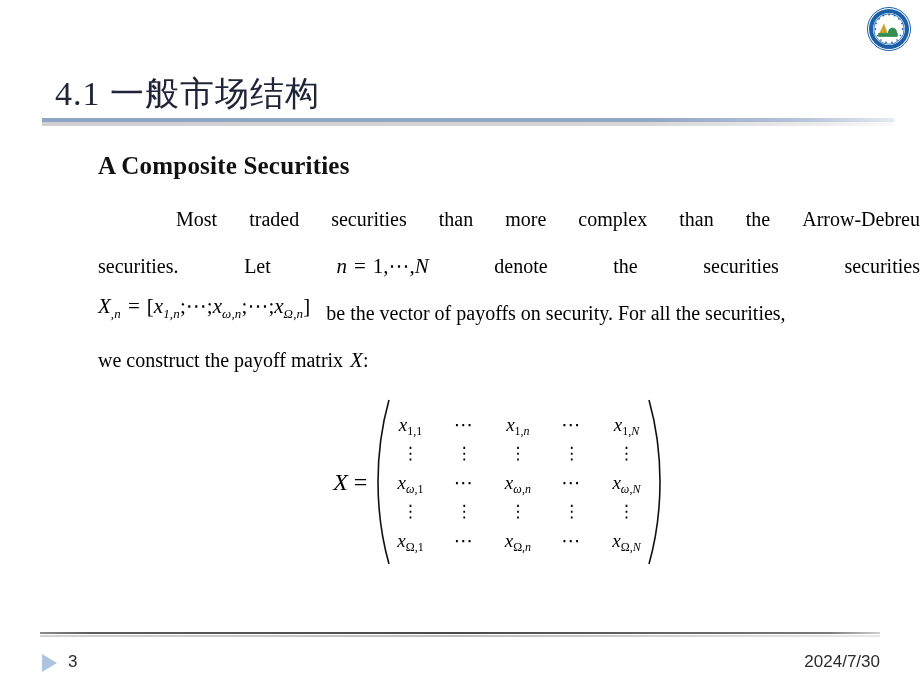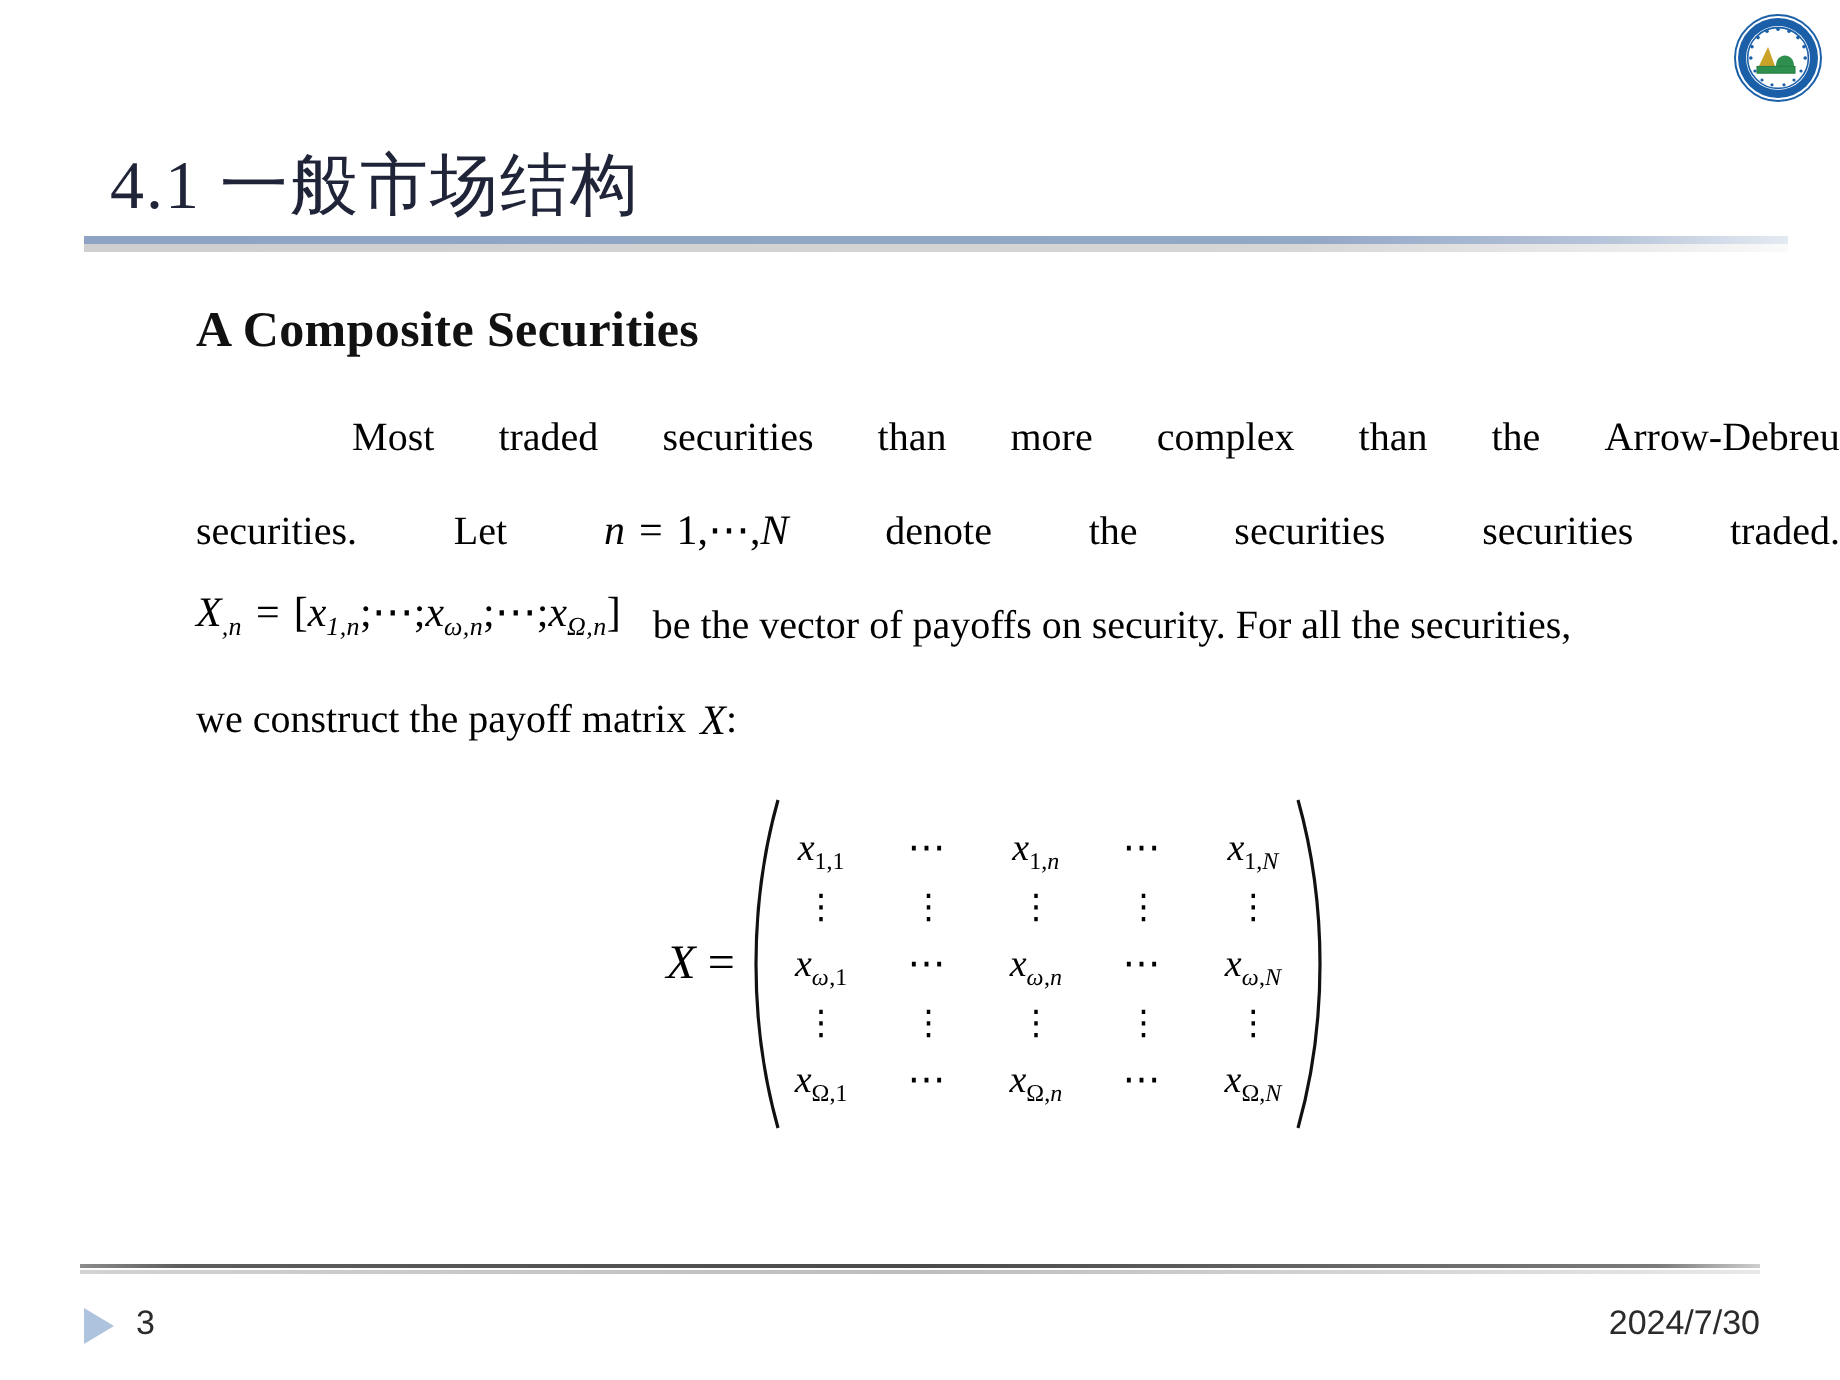--- a/index.html
+++ b/index.html
@@ -281,21 +281,20 @@
     <div class="line justify">
       <span>securities.</span>
       <span>Let</span>
       <span class="math-inline">
         <span class="mi">n</span><span class="mspace"></span><span class="mo">=</span><span class="mspace"></span><span class="mn">1</span><span class="mn">,⋯,</span><span class="mi">N</span>
       </span>
       <span>denote</span>
       <span>the</span>
       <span>securities</span>
       <span>securities</span>
-      <span>traded.</span>
     </div>
 
     <div class="line">
       <span class="math-inline">
         <span class="mi">X</span><span class="sub">,n</span><span class="mspace"></span><span class="mo">=</span><span class="mspace"></span><span class="mo">[</span><span class="mi">x</span><span class="sub">1,n</span><span class="mo">;⋯;</span><span class="mi">x</span><span class="sub">ω,n</span><span class="mo">;⋯;</span><span class="mi">x</span><span class="sub">Ω,n</span><span class="mo">]</span>
       </span>
       <span class="mspace-lg"></span>
       <span>be the vector of payoffs on security. For all the securities,</span>
     </div>
 

